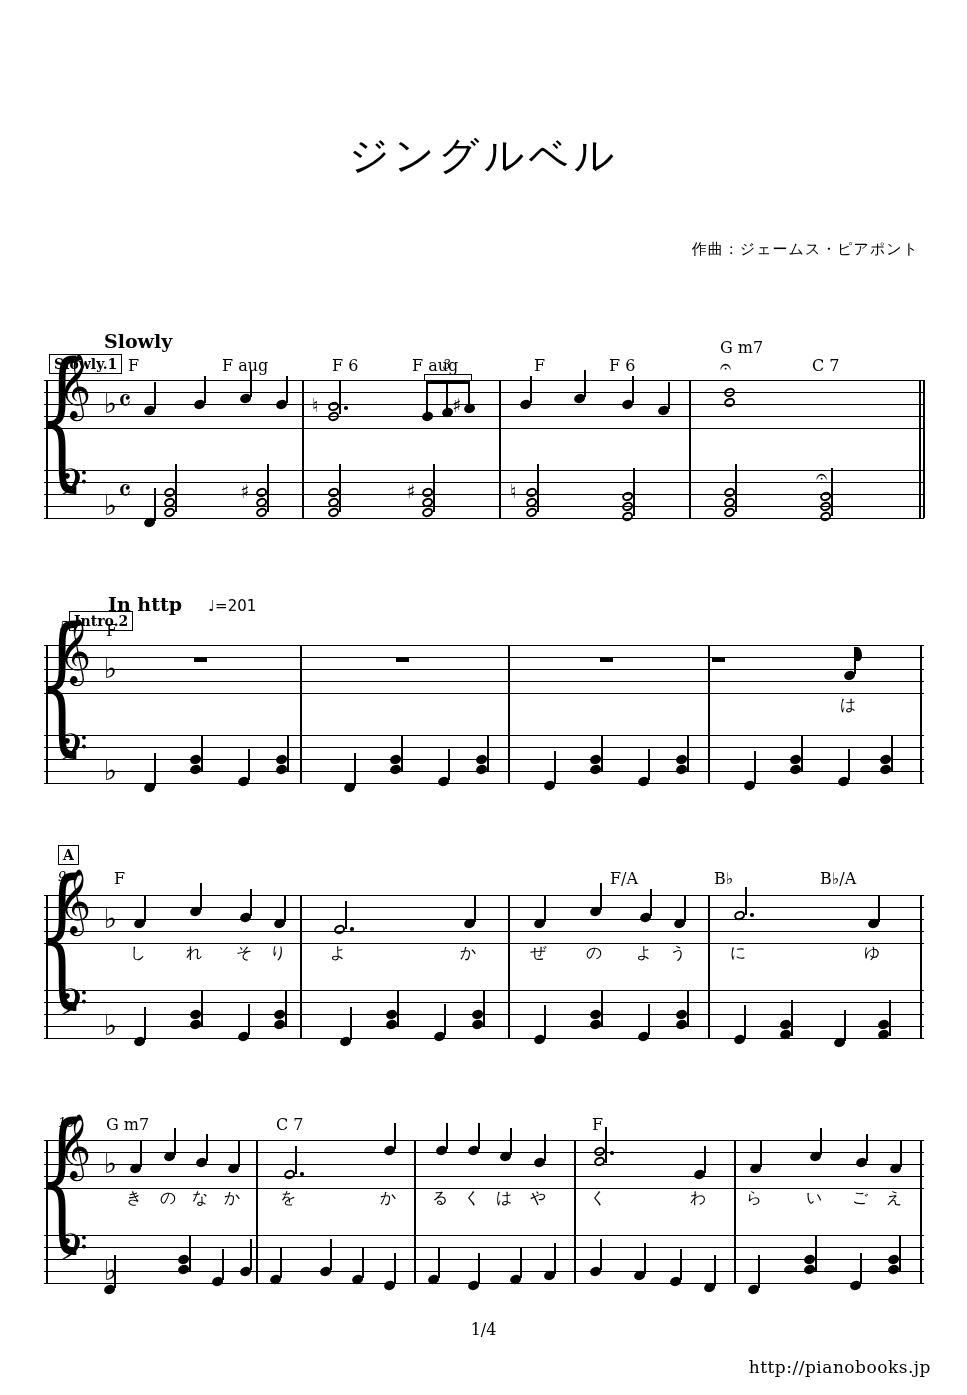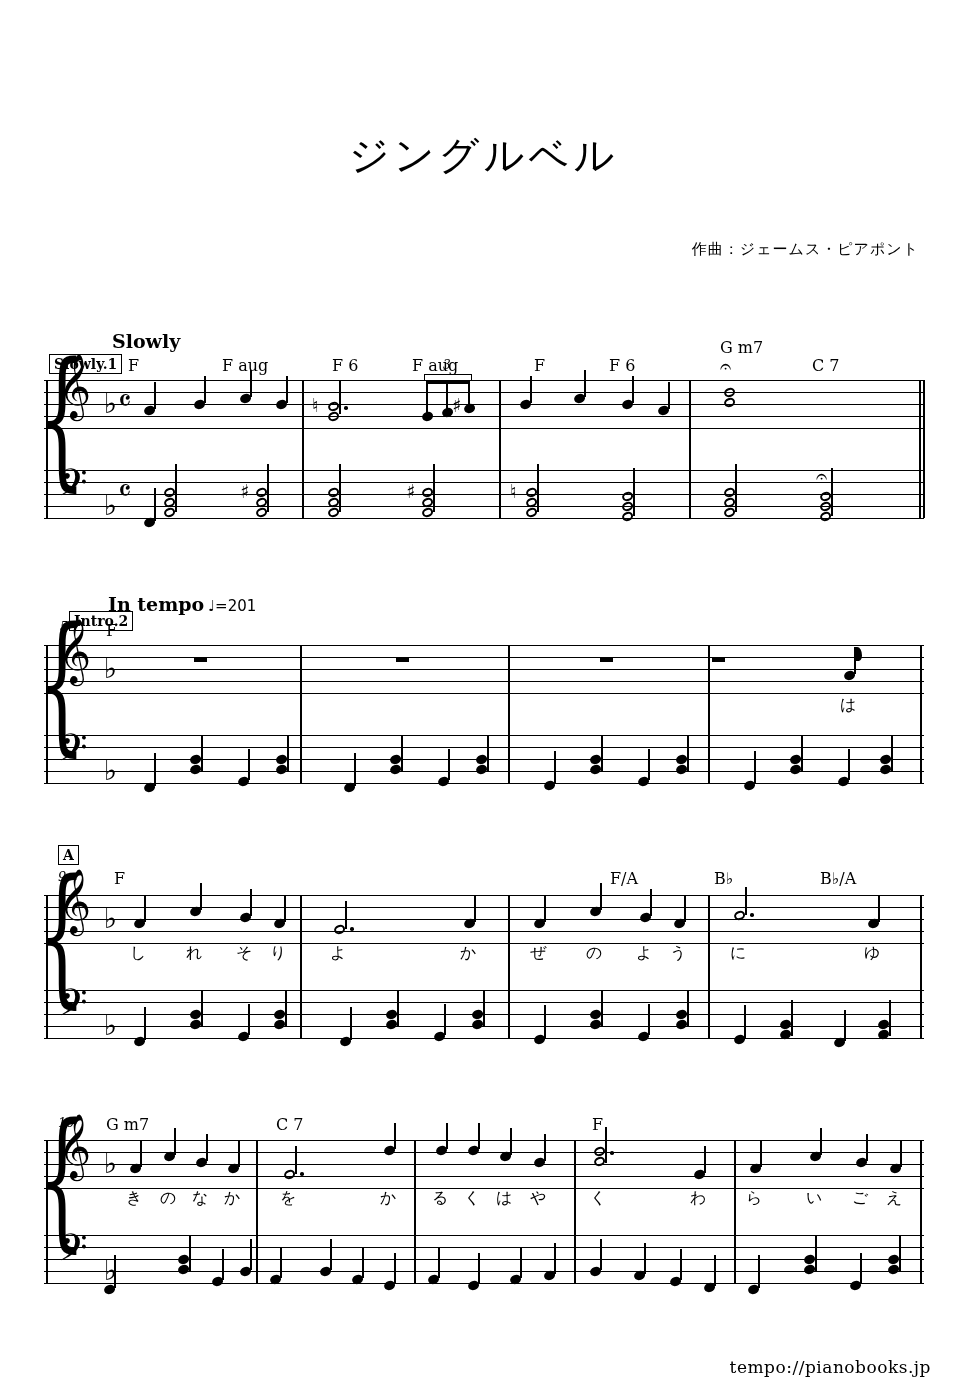--- a/index.html
+++ b/index.html
@@ -233,21 +233,21 @@
 </head>
 <body>
 
 <div class="sheet">
 
   <div class="title">ジングルベル</div>
   <div class="composer">作曲：ジェームス・ピアポント</div>
 
   <div class="system" style="top:330px; height:200px;">
 
-    <div class="tempo-word" style="left:68px; top:0px;">Slowly</div>
+    <div class="tempo-word" style="left:60px; top:0px;">Slowly</div>
     <div class="rehearsal" style="left:5px; top:24px;">Slowly.1</div>
 
     <div class="chord" style="left:84px; top:26px;">F</div>
     <div class="chord" style="left:178px; top:26px;">F aug</div>
     <div class="chord" style="left:288px; top:26px;">F 6</div>
     <div class="chord" style="left:368px; top:26px;">F aug</div>
     <div class="chord" style="left:490px; top:26px;">F</div>
     <div class="chord" style="left:565px; top:26px;">F 6</div>
     <div class="chord" style="left:676px; top:8px;">G m7</div>
     <div class="chord" style="left:768px; top:26px;">C 7</div>
@@ -362,21 +362,21 @@
     <div class="fermata" style="left:772px; top:136px;">𝄐</div>
     <div class="note hollow" style="left:776px; top:162px;"></div>
     <div class="note hollow" style="left:776px; top:172px;"></div>
     <div class="note hollow" style="left:776px; top:182px;"></div>
     <div class="stem" style="left:787px; top:138px; height:48px;"></div>
   </div>
 
   <div class="system" style="top:595px; height:200px;">
 
     <div class="rehearsal" style="left:5px; top:16px;margin-left:20px;">Intro.2</div>
-    <div class="tempo-word" style="left:64px; top:-2px;">In tempo</div>
+    <div class="tempo-word" style="left:64px; top:-2px;">In http</div>
     <div class="metronome" style="left:164px; top:2px;">
       <span>♩</span><span>=201</span>
     </div>
     <div class="measure-num" style="left:16px; top:24px;">5</div>
     <div class="chord" style="left:62px; top:26px;">F</div>
 
     <div class="staff" style="top:50px;">
       <div class="line"></div>
       <div class="line"></div>
       <div class="line"></div>
@@ -719,15 +719,16 @@
     <div class="note" style="left:760px; top:160px;"></div>
     <div class="note" style="left:760px; top:170px;"></div>
     <div class="stem" style="left:771px; top:140px; height:36px;"></div>
     <div class="note" style="left:806px; top:186px;"></div>
     <div class="stem" style="left:816px; top:158px; height:31px;"></div>
     <div class="note" style="left:844px; top:160px;"></div>
     <div class="note" style="left:844px; top:170px;"></div>
     <div class="stem" style="left:855px; top:140px; height:36px;"></div>
   </div>
 
-  <div class="footer-url">tempo://pianobooks.jp</div>
+  <div class="footer-page">1/4</div>
+  <div class="footer-url">http://pianobooks.jp</div>
 
 </div>
 
 </body></html>

